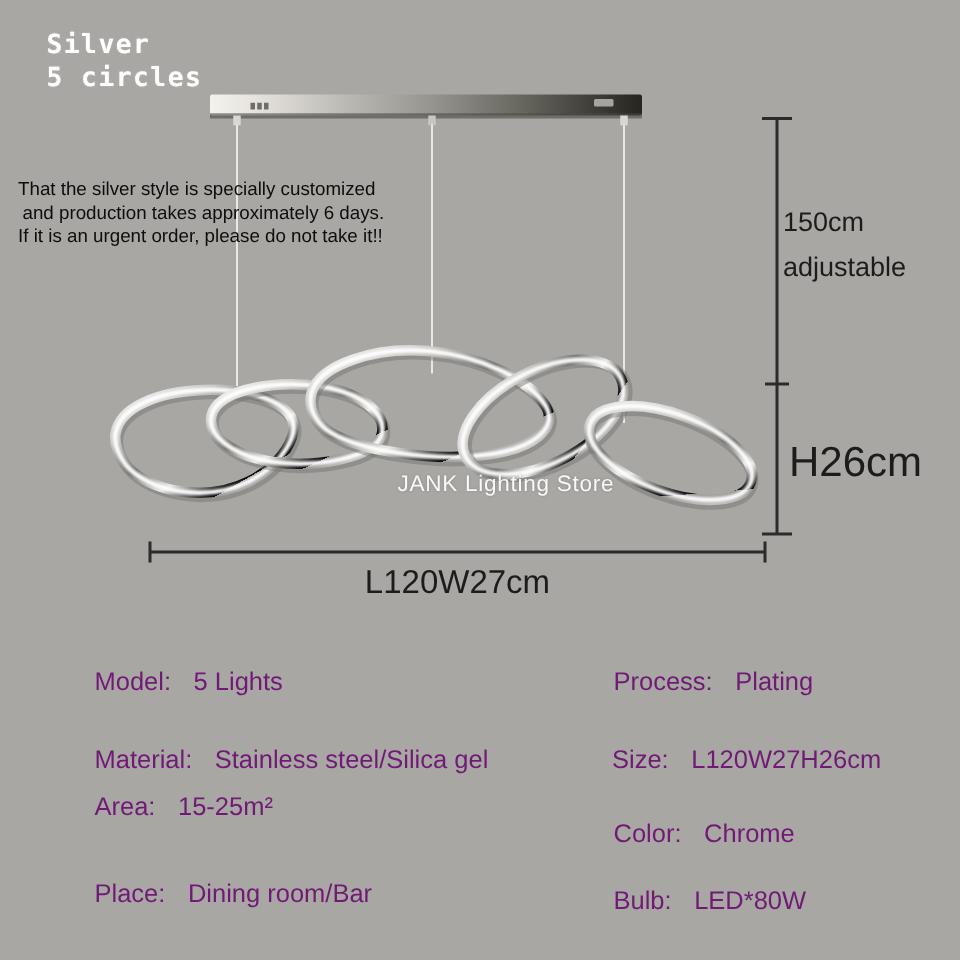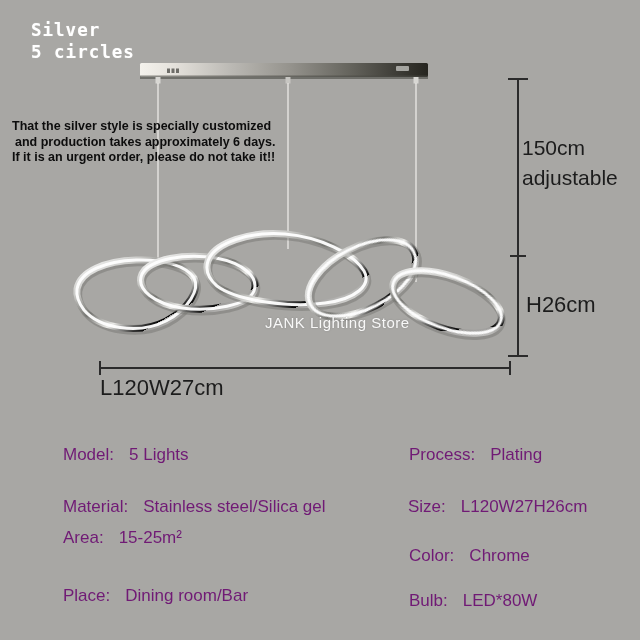--- a/index.html
+++ b/index.html
@@ -17,35 +17,35 @@
     position: absolute; left: 31px; top: 19px;
     font-family: "DejaVu Sans Mono", monospace;
     font-size: 17.5px; line-height: 22px; letter-spacing: 1px;
     color: #ffffff; font-weight: bold;
     text-shadow: 0 0 1px rgba(255,255,255,.4);
   }
 
   .warning {
     position: absolute; left: 12px; top: 119px;
     font-size: 12.5px; line-height: 15.5px;
-    font-weight: bold; color: #0d0d0d;
+    font-weight: normal; color: #0d0d0d;
   }
   .warning .w2 { padding-left: 3px; }
 
   .watermark {
     position: absolute; left: 265px; top: 314px;
     font-size: 15px; letter-spacing: .5px;
     color: #ffffff; opacity: .92;
     text-shadow: 0 0 2px rgba(110,110,110,.55);
   }
 
   .dim-label { position: absolute; color: #1c1c1c; }
-  .dim-drop   { left: 522px; top: 133px; font-size: 21px; line-height: 30px; }
-  .dim-height { left: 526px; top: 292px; font-size: 22px; text-align: right; }
-  .dim-length { left: 100px; top: 375px; width: 410px; font-size: 22px; }
+  .dim-drop   { left: 522px; top: 133px; font-size: 18px; line-height: 30px; }
+  .dim-height { left: 526px; top: 292px; font-size: 28px; text-align: right; }
+  .dim-length { left: 100px; top: 375px; width: 410px; text-align: center; font-size: 22px; }
 
   .spec-row { position: absolute; font-size: 17px; white-space: nowrap; color: #701a75; }
   .spec-row .lbl { margin-right: 15px; }
   .sl0 { left: 63px;  top: 445px; }
   .sl1 { left: 63px;  top: 497px; }
   .sl2 { left: 63px;  top: 528px; }
   .sl3 { left: 63px;  top: 586px; }
   .sr0 { left: 409px; top: 445px; }
   .sr1 { left: 408px; top: 497px; }
   .sr2 { left: 409px; top: 546px; }

